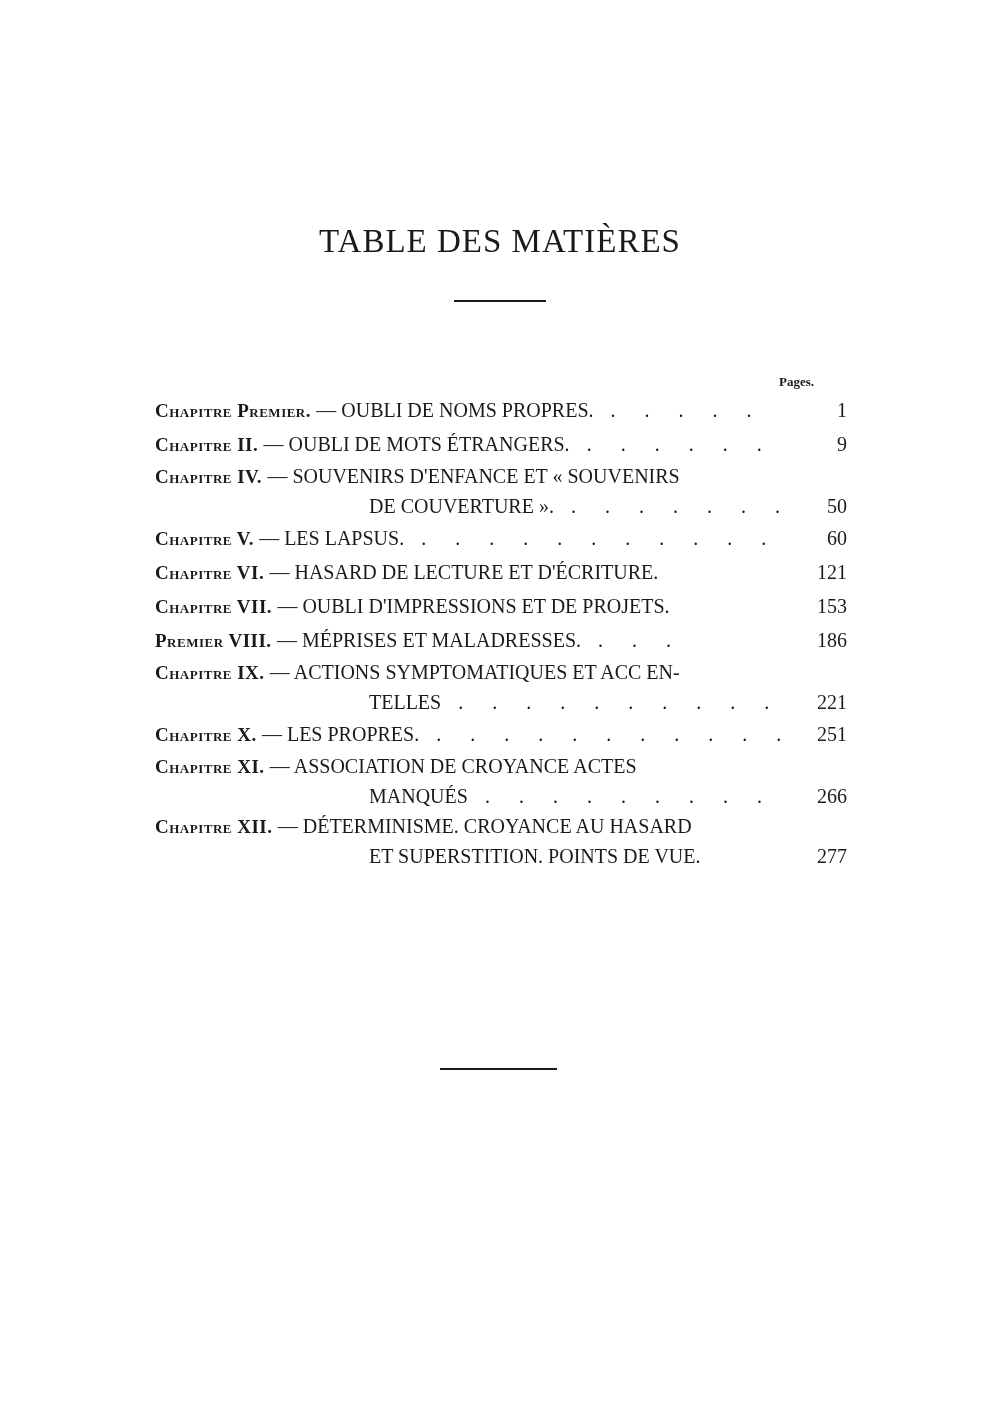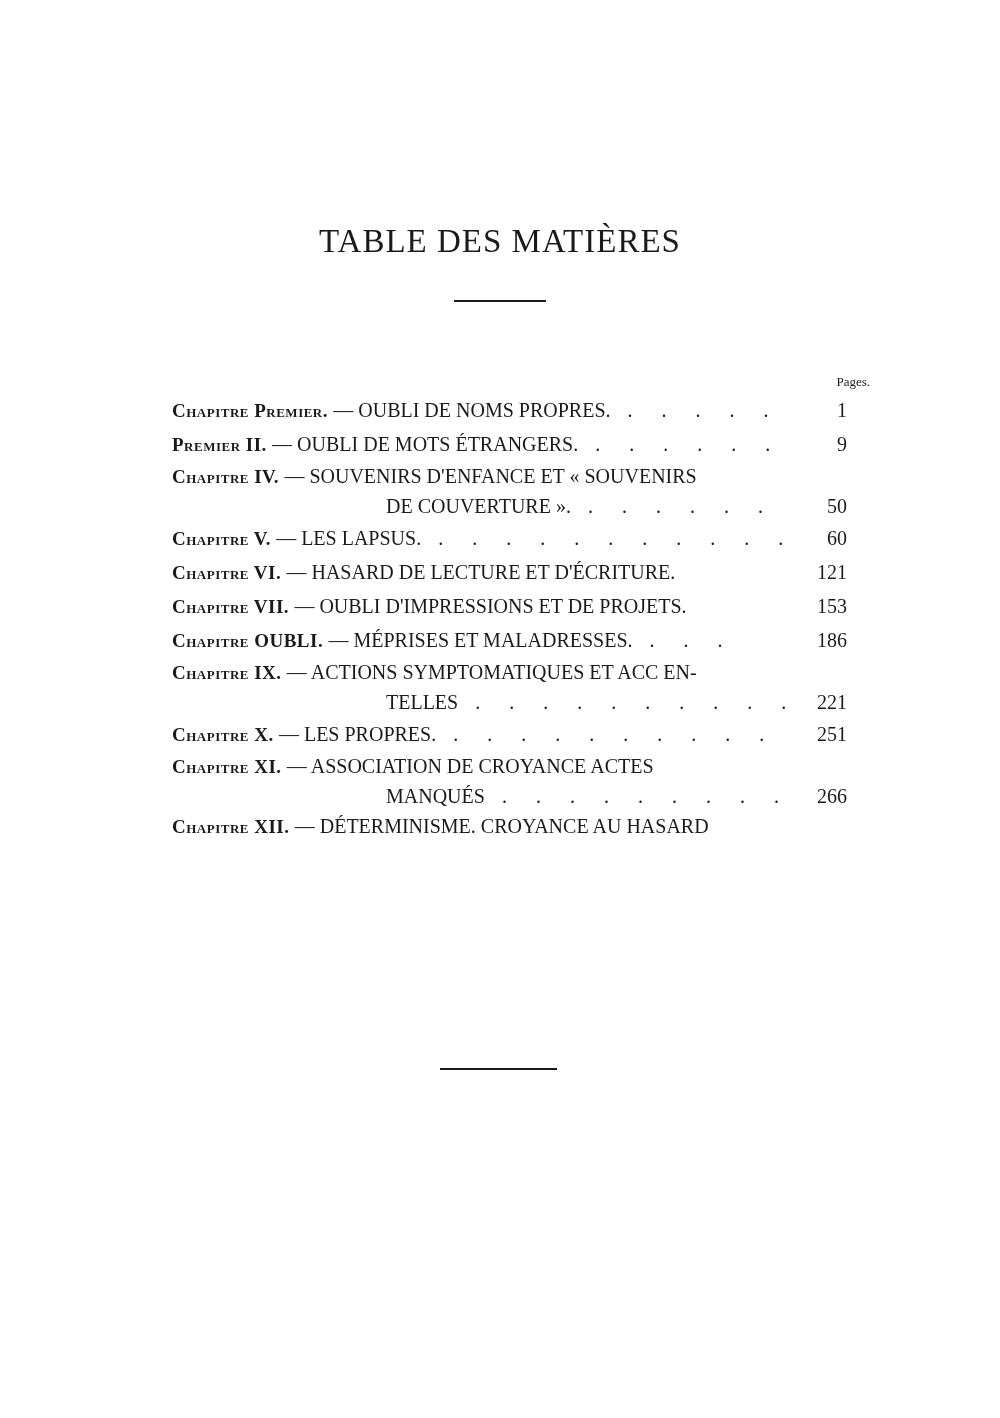--- a/index.html
+++ b/index.html
@@ -10,27 +10,27 @@
     }
     .title {
       position: absolute; top: 222px; left: 0; width: 1000px; text-align: center;
       font-size: 33px; letter-spacing: 1px; margin: 0; font-weight: normal;
       transform: scaleY(1.05);
     }
     .rule { position: absolute; height: 2px; background: #1a1a1a; }
     .rule-top { top: 300px; left: 454px; width: 92px; }
     .rule-bottom { top: 1068px; left: 440px; width: 117px; }
     .pages-label {
-      position: absolute; top: 374px; left: 814px; width: 56px; text-align: right;
-      font-size: 13px; font-weight: normal;
+      position: absolute; top: 374px; left: 758px; width: 56px; text-align: right;
+      font-size: 13px; font-weight: bold;
     }
     .toc { position: absolute; top: 393px; left: 155px; width: 692px; }
     .entry { font-size: 20px; line-height: 34px; }
     .line { display: flex; height: 34px; white-space: nowrap; }
-    .line .text { flex: 1; overflow: hidden; margin-left: 17px; }
+    .line .text { flex: 1; overflow: hidden; }
     .line .text.indent { padding-left: 214px; }
     .line .page { width: 60px; text-align: right; }
     .chap { font-variant: small-caps; font-weight: bold; font-size: 19px; letter-spacing: 0.5px; }
     .dots { letter-spacing: 12px; }
     .line.cont { height: 30px; line-height: 30px; }
     .entry.twoline .line:first-child { height: 30px; line-height: 30px; }
   </style>
 </head>
 <body>
 
@@ -41,21 +41,21 @@
 
 <div class="toc" id="toc">
     <div class="entry">
       <div class="line">
         <span class="text"><span class="chap">Chapitre Premier. </span><span>— OUBLI DE NOMS PROPRES.</span><span class="dots">  . . . . .</span></span>
         <span class="page">1</span>
       </div>
     </div>
     <div class="entry">
       <div class="line">
-        <span class="text"><span class="chap">Premier II. </span><span>— OUBLI DE MOTS ÉTRANGERS.</span><span class="dots">  . . . . . .</span></span>
+        <span class="text"><span class="chap">Chapitre II. </span><span>— OUBLI DE MOTS ÉTRANGERS.</span><span class="dots">  . . . . . .</span></span>
         <span class="page">9</span>
       </div>
     </div>
     <div class="entry twoline">
       <div class="line">
         <span class="text"><span class="chap">Chapitre IV. </span><span>— SOUVENIRS D'ENFANCE ET « SOUVENIRS</span></span>
         <span class="page"></span>
       </div>
       <div class="line cont">
         <span class="text indent"><span>DE COUVERTURE ».</span><span class="dots">  . . . . . . . .</span></span>
@@ -75,21 +75,21 @@
       </div>
     </div>
     <div class="entry">
       <div class="line">
         <span class="text"><span class="chap">Chapitre VII. </span><span>— OUBLI D'IMPRESSIONS ET DE PROJETS.</span></span>
         <span class="page">153</span>
       </div>
     </div>
     <div class="entry">
       <div class="line">
-        <span class="text"><span class="chap">Chapitre OUBLI. </span><span>— MÉPRISES ET MALADRESSES.</span><span class="dots">  .     . .</span></span>
+        <span class="text"><span class="chap">Premier VIII. </span><span>— MÉPRISES ET MALADRESSES.</span><span class="dots">  .     . .</span></span>
         <span class="page">186</span>
       </div>
     </div>
     <div class="entry twoline">
       <div class="line">
         <span class="text"><span class="chap">Chapitre IX. </span><span>— ACTIONS SYMPTOMATIQUES ET ACC    EN-</span></span>
         <span class="page"></span>
       </div>
       <div class="line cont">
         <span class="text indent"><span>TELLES</span><span class="dots">  . . . . . . . . . .     . .</span></span>
@@ -110,16 +110,20 @@
       <div class="line cont">
         <span class="text indent"><span>MANQUÉS</span><span class="dots">  . . . . . . . . . . . .</span></span>
         <span class="page">266</span>
       </div>
     </div>
     <div class="entry twoline">
       <div class="line">
         <span class="text"><span class="chap">Chapitre XII. </span><span>— DÉTERMINISME. CROYANCE AU HASARD</span></span>
         <span class="page"></span>
       </div>
+      <div class="line cont">
+        <span class="text indent"><span>ET SUPERSTITION. POINTS DE VUE.</span></span>
+        <span class="page">277</span>
+      </div>
     </div>
   </div>
 
 <div class="rule rule-bottom"></div>
 
 </body></html>

